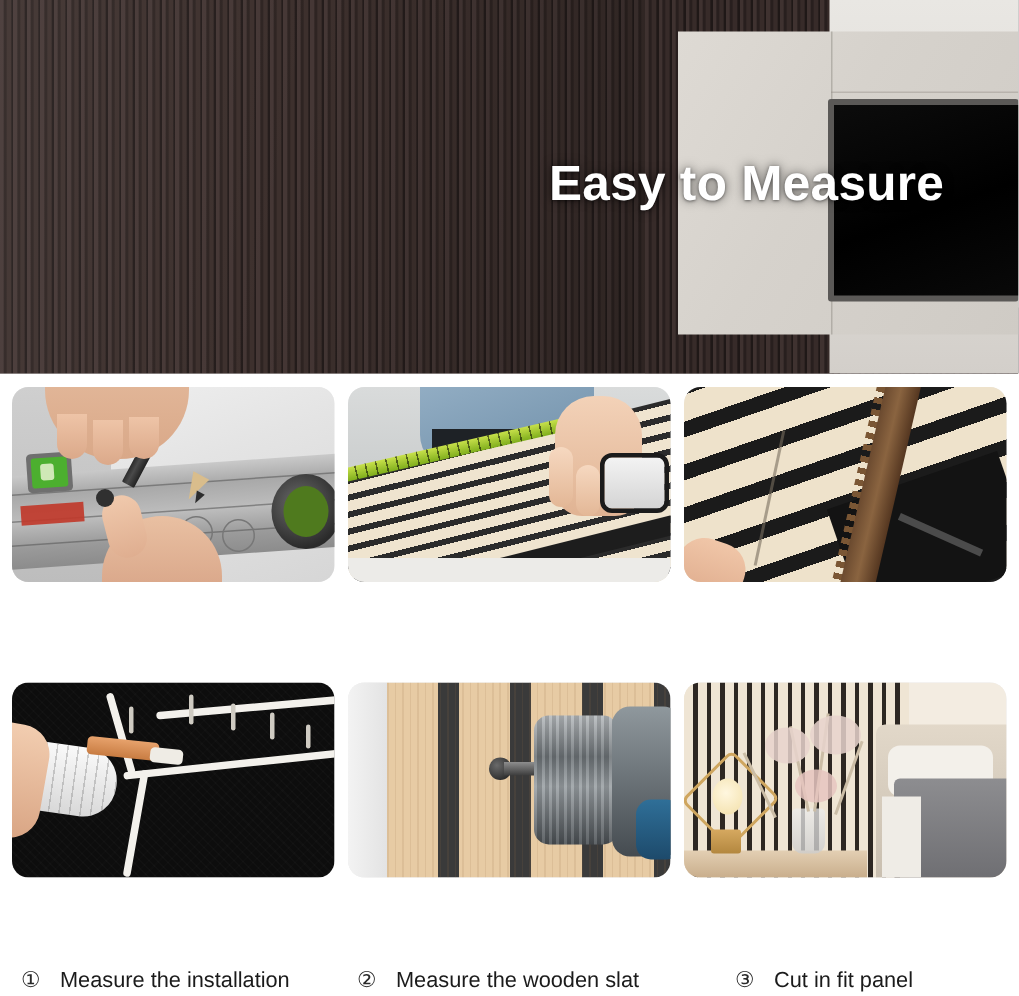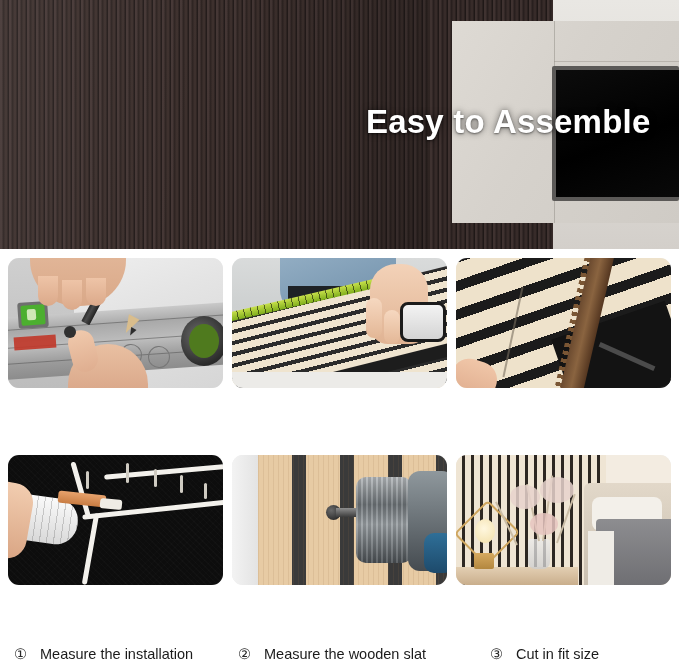--- a/index.html
+++ b/index.html
@@ -303,21 +303,21 @@
       <div class="hero-flute-sheen"></div>
     </div>
     <div class="hero-flute2"></div>
     <div class="hero-flute-bottom"></div>
     <div class="hero-wall-right"></div>
     <div class="hero-panel"></div>
     <div class="hero-panel-seam"></div>
     <div class="hero-panel-seam2"></div>
     <div class="hero-tv-frame"></div>
     <div class="hero-tv-screen"></div>
-    <div class="hero-title">Easy to Assemble</div>
+    <div class="hero-title">Easy to Measure</div>
   </div>
 
   <div class="grid">
 
     <div class="row row-1">
 
       <div class="cell c1">
         <div class="photo">
           <div class="p1-wall"></div>
           <div class="p1-wall2"></div>
@@ -444,17 +444,17 @@
     <div class="cap cap-1">
       <span class="num">①</span>
       <span class="txt">Measure the installation position</span>
     </div>
     <div class="cap cap-2">
       <span class="num">②</span>
       <span class="txt">Measure the wooden slat acoustic panel</span>
     </div>
     <div class="cap cap-3">
       <span class="num">③</span>
-      <span class="txt">Cut in fit size</span>
+      <span class="txt">Cut in fit panel</span>
     </div>
 
   </div>
 </div>
 
 </body></html>

